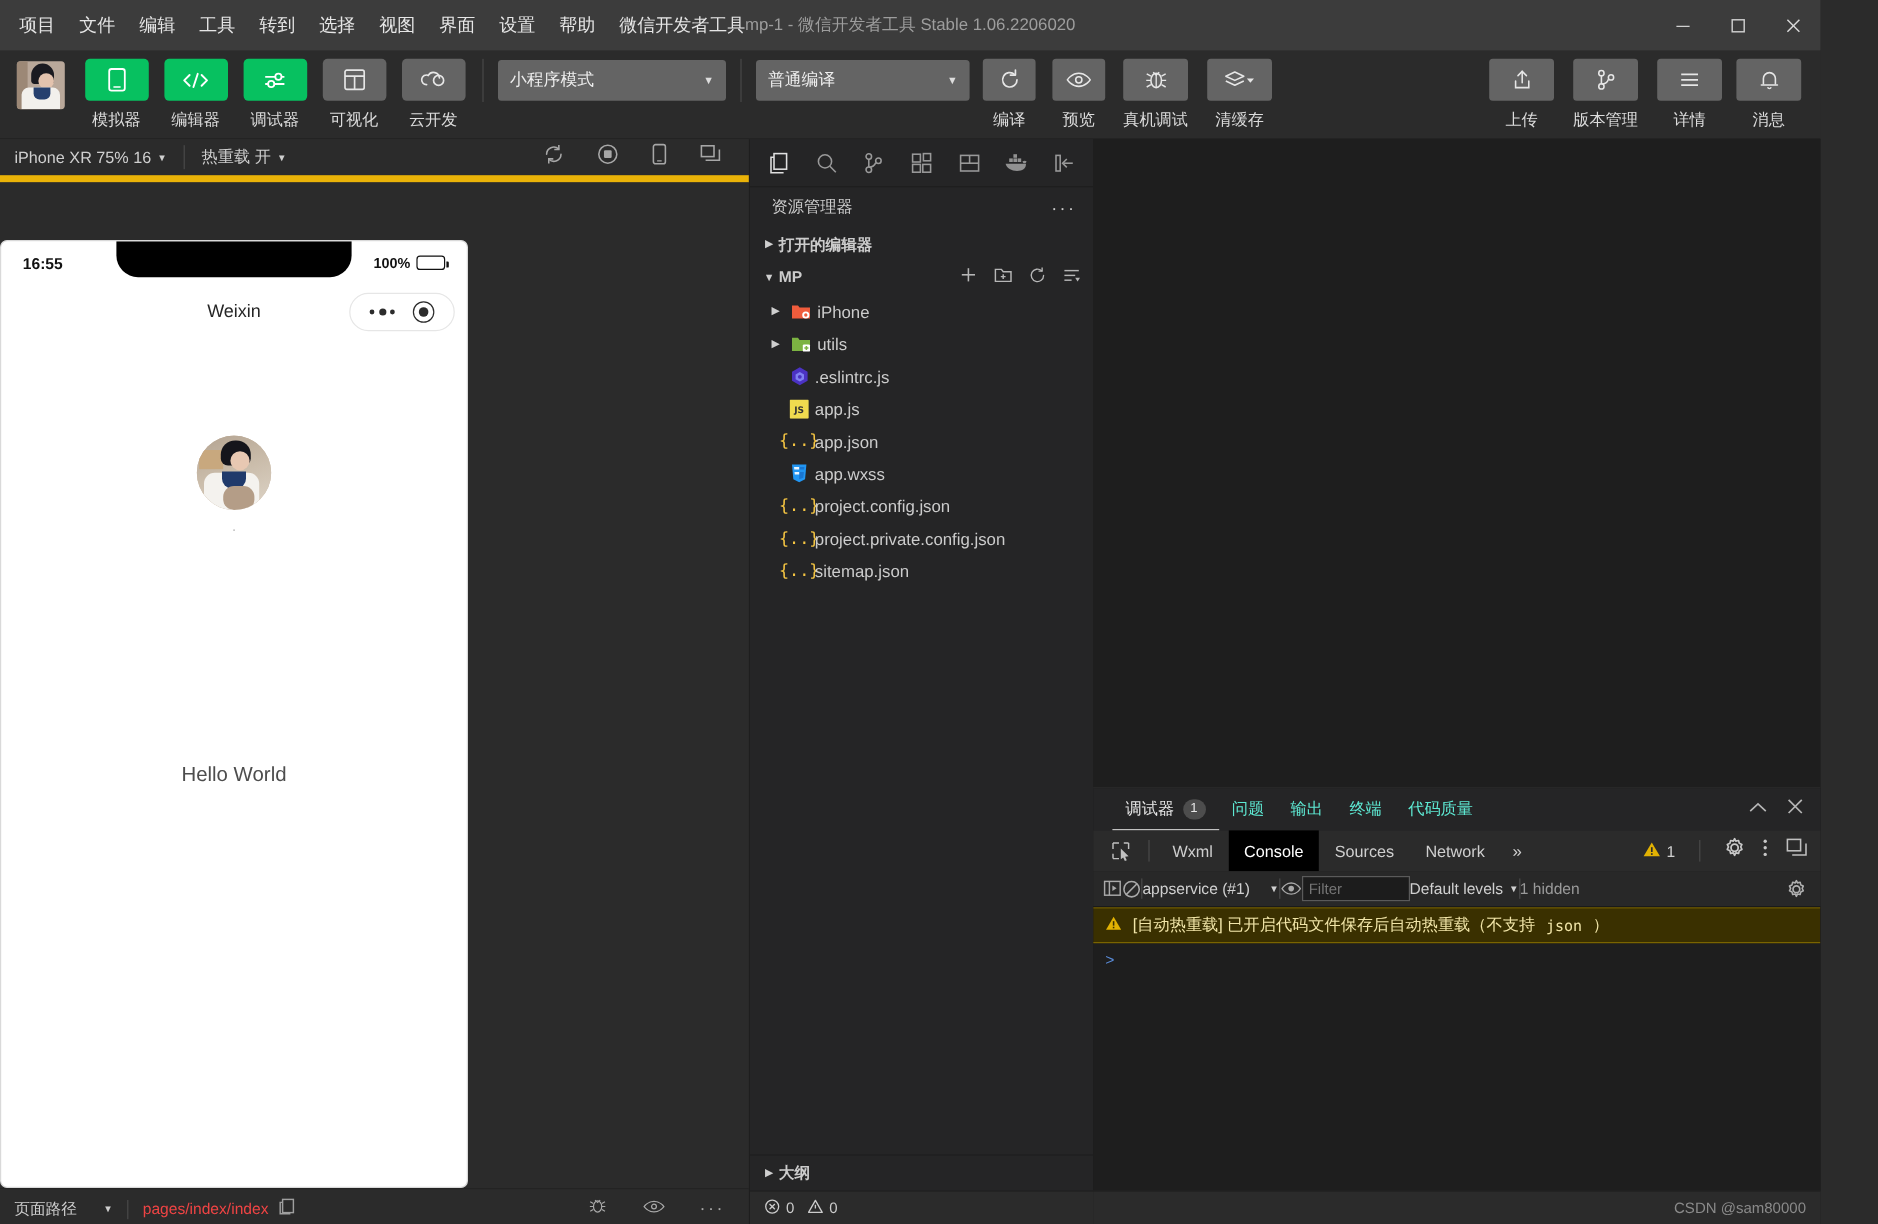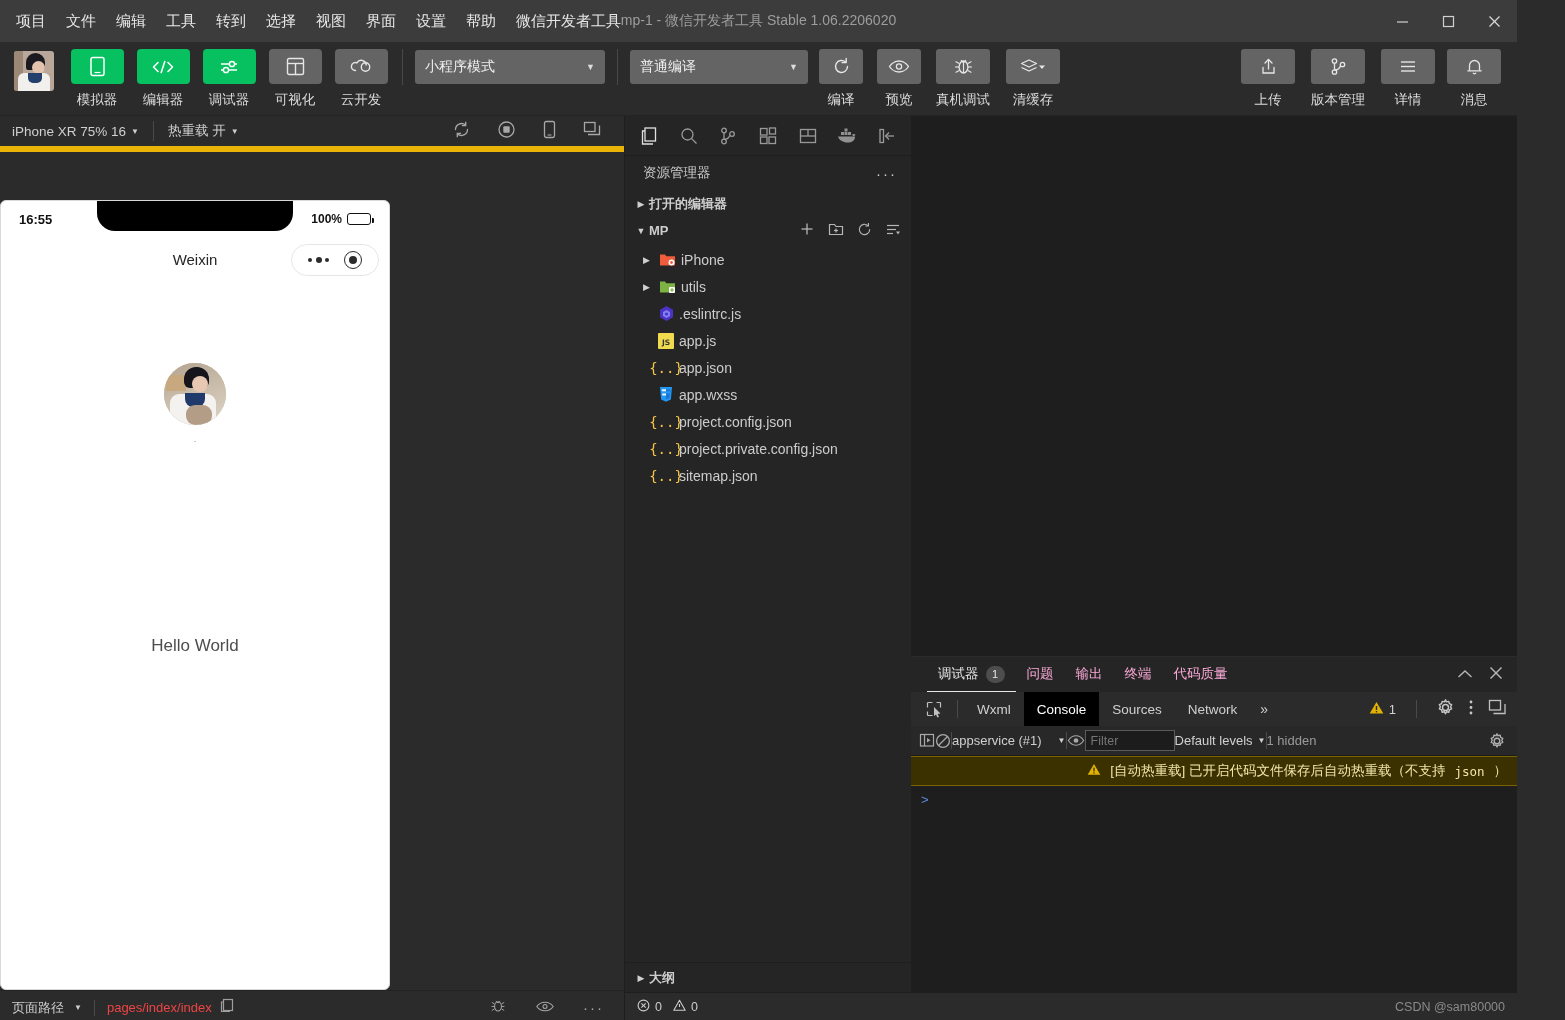--- a/index.html
+++ b/index.html
@@ -133,21 +133,21 @@
   .user-avatar .shirt { position:absolute; left:6px; top:31px; width:46px; height:31px; background:#f4f2ee; border-radius:9px 9px 0 0; }
   .user-avatar .collar2 { position:absolute; left:21px; top:30px; width:20px; height:14px; background:#203a6b; border-radius:0 0 8px 8px; }
   .user-avatar .arm { position:absolute; left:22px; top:42px; width:26px; height:20px; background:#b49d87; border-radius:9px; }
   .nickname { margin-top: 11px; font-size: 9px; color: #888; }
   .hello { margin-top: 190px; font-size: 17px; color: #4d4d4d; }
 
   .sim-status {
     height: 34px; background: #2b2b2b; border-top: 1px solid #232323;
     display: flex; align-items: center; padding: 0 12px; flex: none;
   }
-  .sim-status .lbl { font-size: 13px; color: #cfcfcf; display:flex; align-items:center; gap:10px; cursor: pointer;}
+  .sim-status .lbl { font-size: 13px; color: #cfcfcf; display:flex; align-items:center; gap:22px; cursor: pointer;}
   .sim-status .vsep { width:1px; height:16px; background:#4a4a4a; margin: 0 12px; }
   .sim-status .path { font-size: 13px; color: #ef4444; }
   .sim-status .copy { margin-left: 8px; cursor: pointer; opacity:.8; }
   .sim-status .right { margin-left: auto; display:flex; gap: 28px; align-items:center; padding-right: 8px; }
 
   
   .editor-col { width: 286px; flex: none; display: flex; flex-direction: column; background: #252526; }
   .activity-bar {
     height: 40px; display: flex; align-items: center; gap: 0; padding: 0 4px;
     background: #252526; flex: none; border-bottom: 1px solid #1e1e1e;
@@ -190,21 +190,21 @@
   .right-col { flex: 1; display: flex; flex-direction: column; background: #1e1e1e; min-width: 0; }
   .editor-blank { flex: 1; background: #1e1e1e; }
 
   .panel { height: 336px; flex: none; display: flex; flex-direction: column; background: #1e1e1e; border-top: 1px solid #2b2b2b; }
   .panel-tabs {
     height: 35px; display: flex; align-items: stretch; padding-left: 16px;
     background: #252526; flex: none;
   }
   .ptab {
     display: flex; align-items: center; gap: 7px; padding: 0 11px; font-size: 13.5px;
-    color: #f9a8d4; cursor: pointer; border-bottom: 1px solid transparent;
+    color: #5eead4; cursor: pointer; border-bottom: 1px solid transparent;
   }
   .ptab.active { color: #e7e7e7; border-bottom: 1px solid #e7e7e7; }
   .ptab .badge {
     background: #4d4d4d; color: #e7e7e7; border-radius: 9px; font-size: 11px;
     min-width: 19px; height: 17px; display: flex; align-items: center; justify-content: center; padding: 0 5px;
   }
   .panel-tabs .pt-right { margin-left: auto; display: flex; align-items: center; gap: 16px; padding-right: 14px; }
   .pt-right .ico { cursor: pointer; opacity: .85; }
 
   .dt-tabs {
@@ -235,21 +235,21 @@
     color: #9a9a9a; font-size: 12.5px; padding: 0 5px; outline: none;
     font-family: "Liberation Sans", sans-serif;
   }
   .levels { font-size: 13px; color: #d0d0d0; display: flex; align-items: center; gap: 5px; cursor: pointer; }
   .hidden-cnt { font-size: 13px; color: #9a9a9a; }
 
   .console-body { flex: 1; overflow: hidden; background: #1e1e1e; }
   .warn-line {
     background: #3a3000; border-top: 1px solid #7a6400; border-bottom: 1px solid #7a6400;
     padding: 5px 10px; display: flex; align-items: center; gap: 9px;
-    font-size: 13.5px; color: #f1e5a8; justify-content: flex-end;
+    font-size: 13.5px; color: #f1e5a8;
   }
   .warn-line .mono { font-family: "DejaVu Sans Mono", monospace; font-size: 12.5px; }
   .prompt-line { padding: 6px 10px; display: flex; align-items: center; gap: 8px; }
   .prompt-line .chev { color: #5a8ddb; font-size: 13px; }
 
   .bottom-status {
     height: 28px; background: #2b2b2b; display: flex; align-items: center;
     padding: 0 12px; flex: none; border-top: 1px solid #1e1e1e;
   }
   .bs-item { display: flex; align-items: center; gap: 5px; font-size: 12.5px; color: #cccccc; cursor: pointer; }

